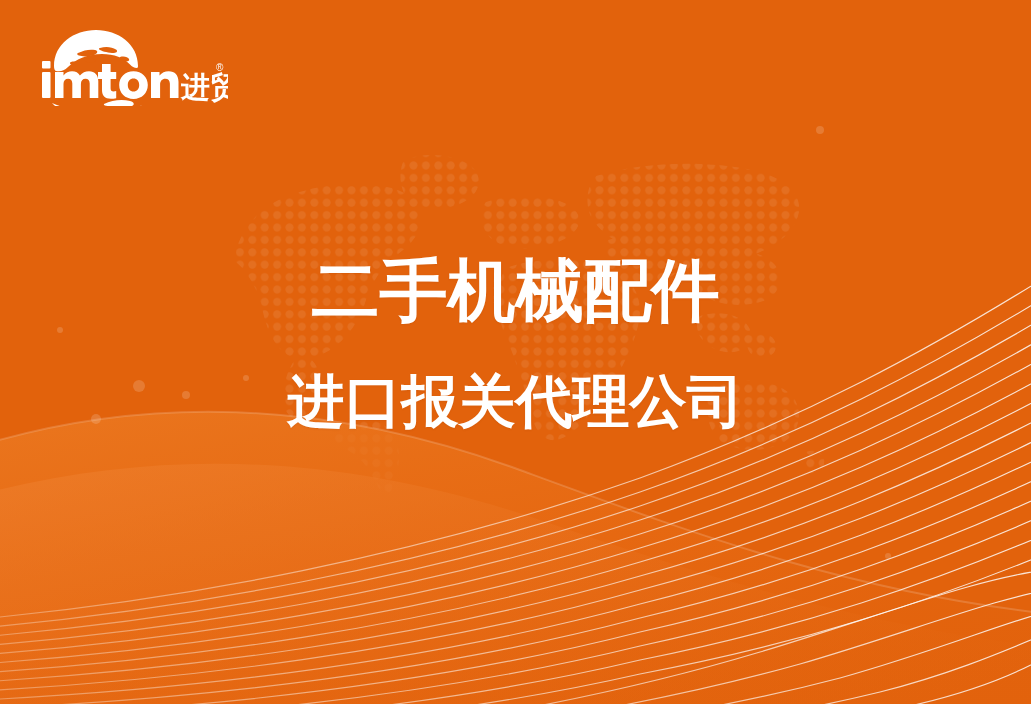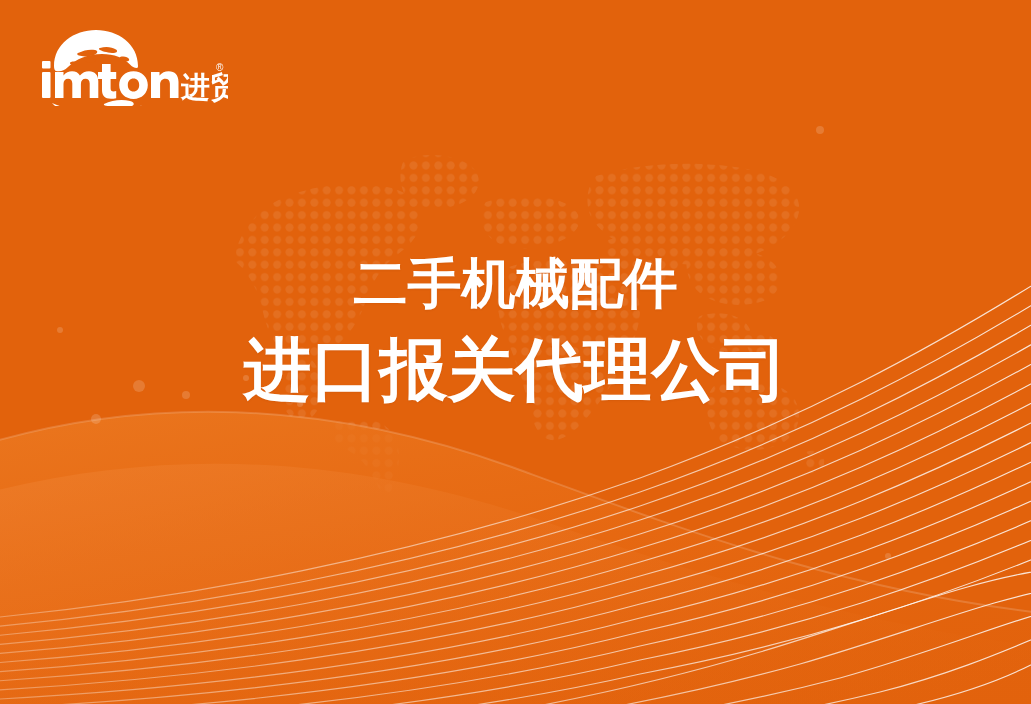--- a/index.html
+++ b/index.html
@@ -54,27 +54,27 @@
     pointer-events: none;
   }
   .headline-line {
     color: #ffffff;
     font-weight: 700;
     line-height: 1.08;
     white-space: nowrap;
     text-rendering: geometricPrecision;
   }
   .line-1 {
-    font-size: 54px;
+    font-size: 68px;
     letter-spacing: 0px;
-    margin-bottom: 21px;
+    margin-bottom: 44px;
     text-shadow: 0 1px 2px rgba(120,45,0,.10);
   }
   .line-2 {
-    font-size: 68px;
+    font-size: 57px;
     letter-spacing: 0px;
     text-shadow: 0 1px 2px rgba(120,45,0,.10);
   }
 </style>
 </head>
 <body>
 
 <div class="banner">
 
   <div class="bg-base"></div>

